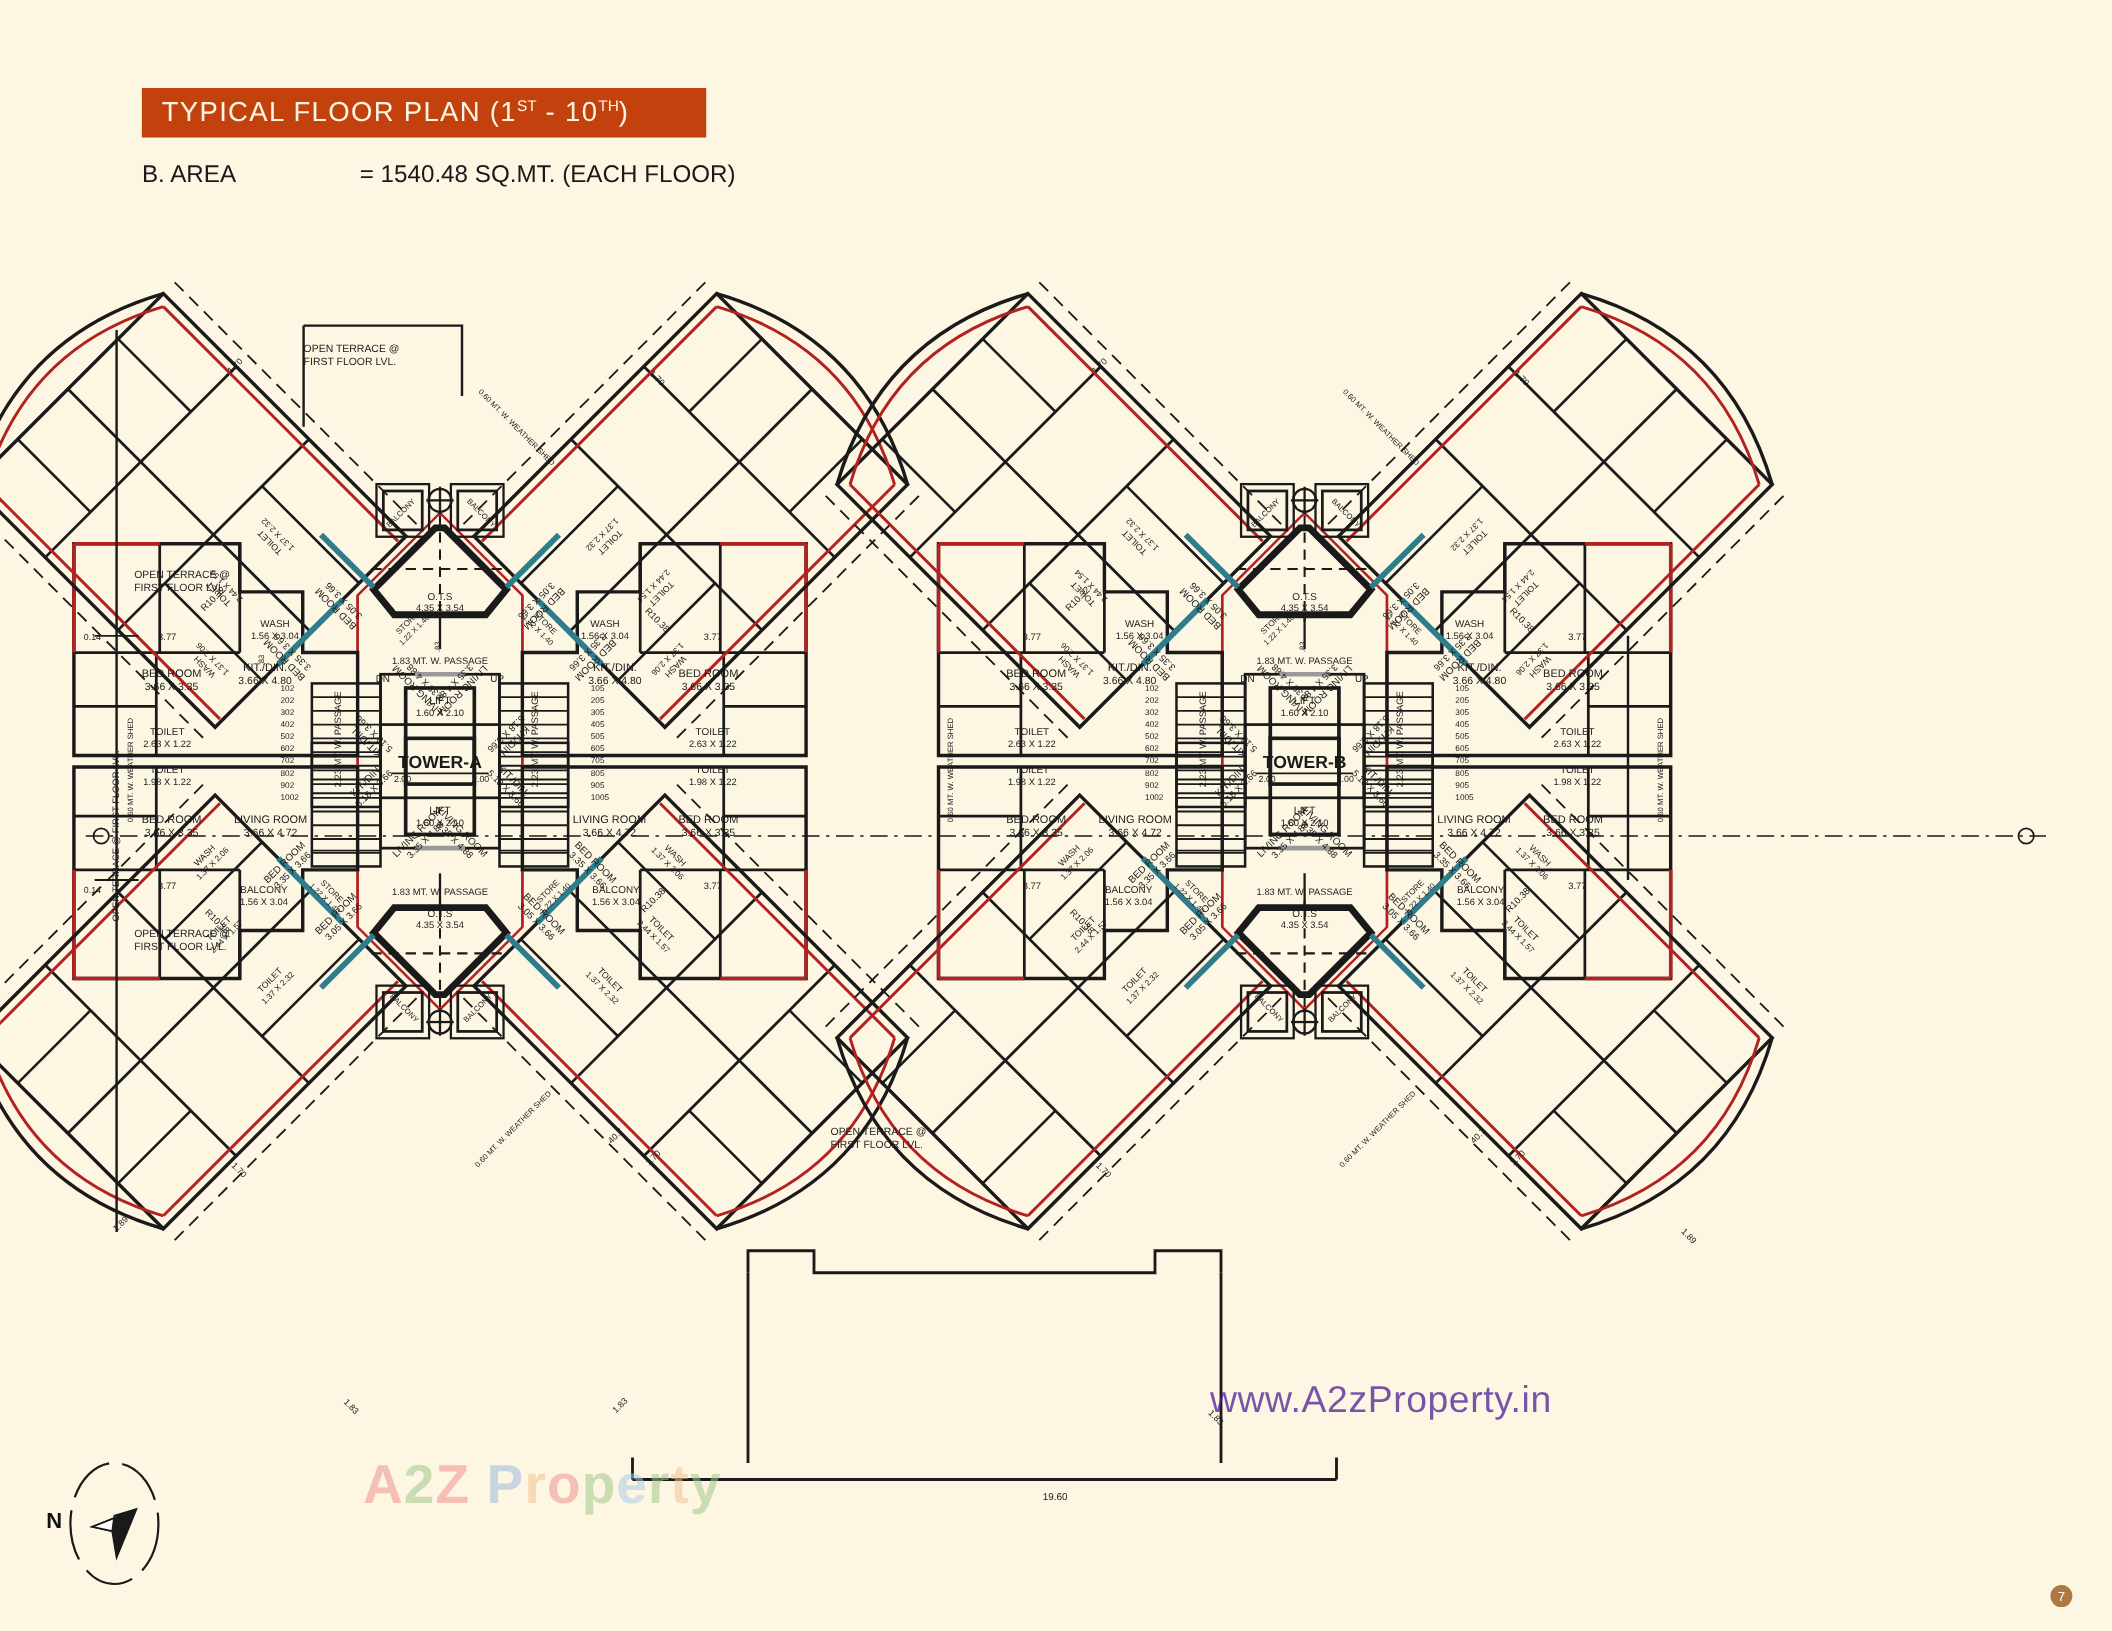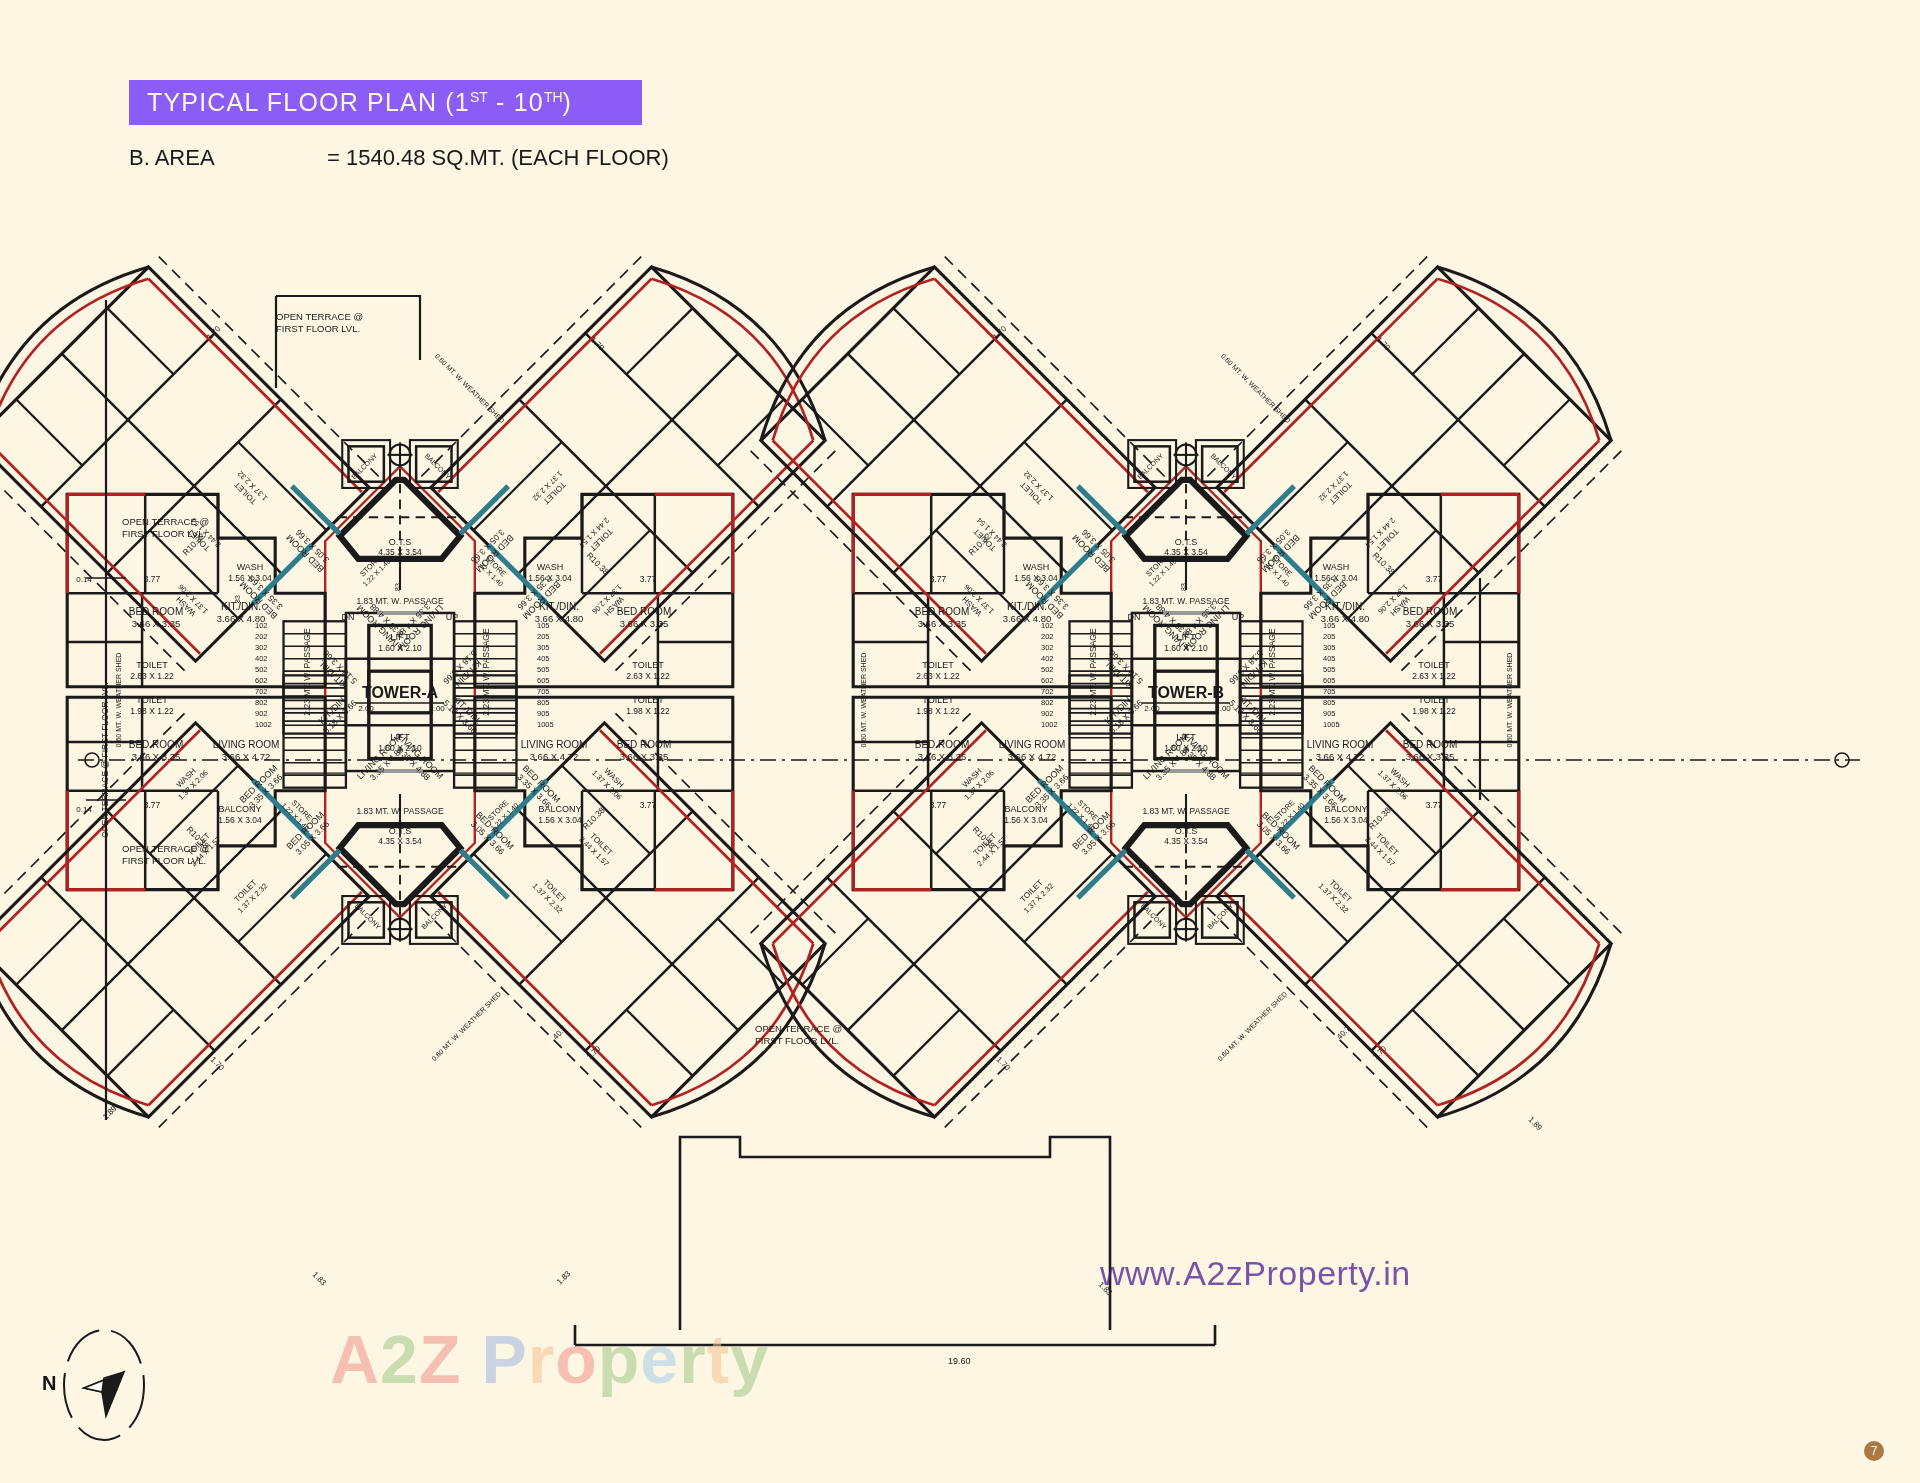--- a/index.html
+++ b/index.html
@@ -6,21 +6,21 @@
   body{
     width:1920px;height:1483px;
     background:#fdf6e3;
     font-family:"Liberation Sans", sans-serif;
     overflow:hidden;
     position:relative;
   }
   
   #header-band{
     position:absolute; left:129px; top:80px; width:513px; height:45px;
-    background:#8b5cf6;
+    background:#c2410c;
     display:flex; align-items:center;
   }
   #header-title{
     color:#fdf6e3; font-size:25px; letter-spacing:1.2px;
     padding-left:18px; font-weight:400; white-space:nowrap;
   }
   #header-title sup{font-size:14px; letter-spacing:0;}
   .area-block{position:absolute; left:129px; top:145px; font-size:22px; color:#1a1a1a;}
   .area-row{display:flex; margin-bottom:6px; white-space:nowrap;gap:48px;}
   .area-lbl{width:150px;}
@@ -28,21 +28,21 @@
   
   #plan{position:absolute; left:0; top:0; width:1920px; height:1483px;}
   
   #compass{position:absolute; left:46px; top:1320px; width:110px; height:130px;}
   #compass-n{
     position:absolute; left:-4px; top:52px; font-size:20px; font-weight:bold; color:#111;
   }
   
   #watermark-a2z{
     position:absolute; left:330px; top:1320px;
-    font-size:68px; font-weight:bold; letter-spacing:1px;
+    font-size:50px; font-weight:bold; letter-spacing:1px;
     font-family:"Liberation Sans", sans-serif;
     opacity:.55; white-space:nowrap;
   }
   #watermark-a2z .c1{color:#f0938f;}
   #watermark-a2z .c2{color:#9fc98a;}
   #watermark-a2z .c3{color:#f0938f;}
   #watermark-a2z .c4{color:#9fb7e0;}
   #watermark-a2z .c5{color:#f3c291;}
   #watermark-a2z .c6{color:#f0938f;}
   #watermark-a2z .c7{color:#9fc98a;}

